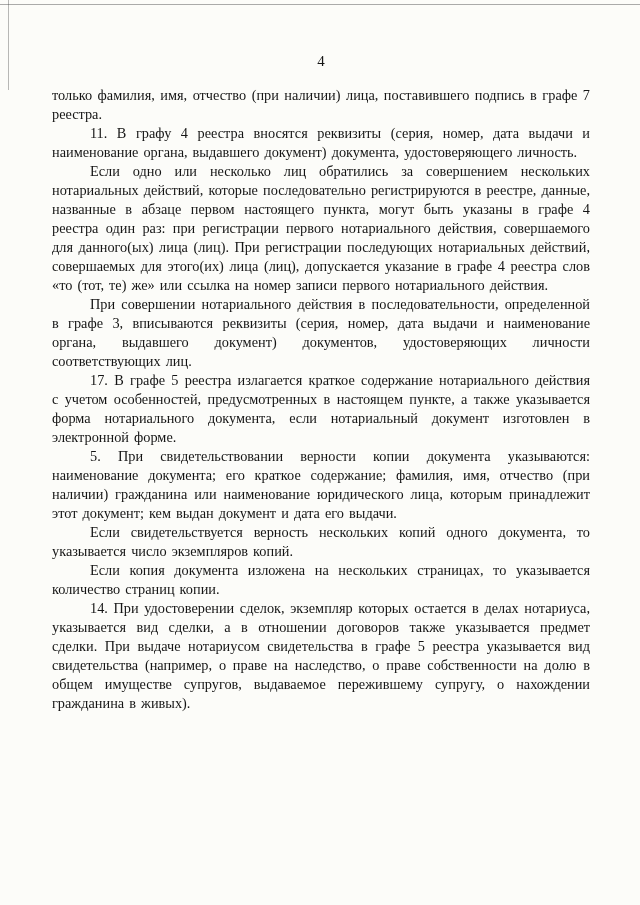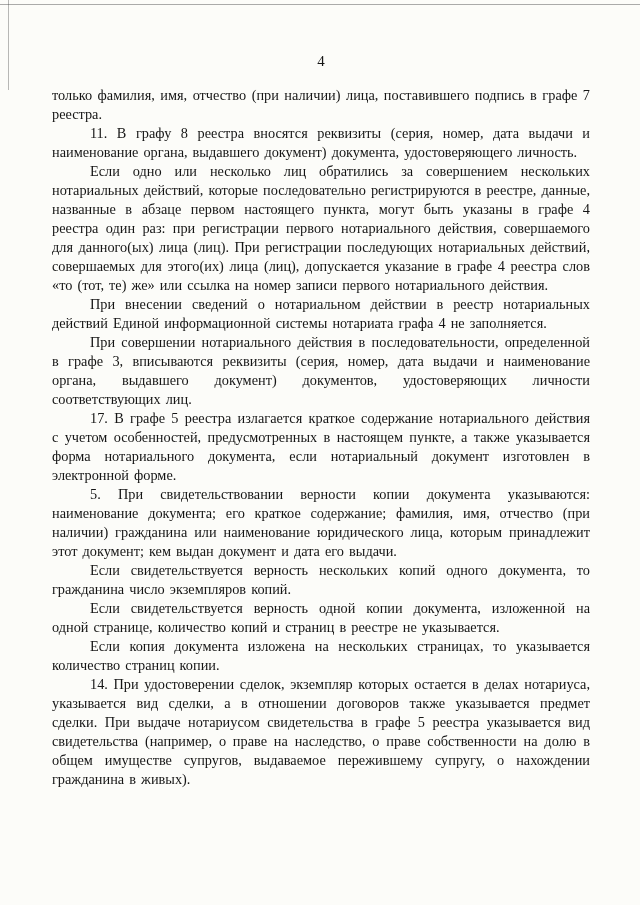--- a/index.html
+++ b/index.html
@@ -61,24 +61,22 @@
 </head>
 <body>
 
 <div class="scan-artifact-top"></div>
 <div class="scan-artifact-left"></div>
 
 <div class="page">
   <div class="page-number">4</div>
   <div class="doc">
     <p class="continuation">только фамилия, имя, отчество (при наличии) лица, поставившего подпись в графе 7 реестра.</p>
-    <p>11. В графу 8 реестра вносятся реквизиты (серия, номер, дата выдачи и наименование органа, выдавшего документ) документа, удостоверяющего личность.</p>
+    <p>11. В графу 4 реестра вносятся реквизиты (серия, номер, дата выдачи и наименование органа, выдавшего документ) документа, удостоверяющего личность.</p>
     <p>Если одно или несколько лиц обратились за совершением нескольких нотариальных действий, которые последовательно регистрируются в реестре, данные, названные в абзаце первом настоящего пункта, могут быть указаны в графе 4 реестра один раз: при регистрации первого нотариального действия, совершаемого для данного(ых) лица (лиц). При регистрации последующих нотариальных действий, совершаемых для этого(их) лица (лиц), допускается указание в графе 4 реестра слов «то (тот, те) же» или ссылка на номер записи первого нотариального действия.</p>
-    <p>При внесении сведений о нотариальном действии в реестр нотариальных действий Единой информационной системы нотариата графа 4 не заполняется.</p>
     <p>При совершении нотариального действия в последовательности, определенной в графе 3, вписываются реквизиты (серия, номер, дата выдачи и наименование органа, выдавшего документ) документов, удостоверяющих личности соответствующих лиц.</p>
     <p>17. В графе 5 реестра излагается краткое содержание нотариального действия с учетом особенностей, предусмотренных в настоящем пункте, а также указывается форма нотариального документа, если нотариальный документ изготовлен в электронной форме.</p>
     <p>5. При свидетельствовании верности копии документа указываются: наименование документа; его краткое содержание; фамилия, имя, отчество (при наличии) гражданина или наименование юридического лица, которым принадлежит этот документ; кем выдан документ и дата его выдачи.</p>
-    <p>Если свидетельствуется верность нескольких копий одного документа, то гражданина число экземпляров копий.</p>
-    <p>Если свидетельствуется верность одной копии документа, изложенной на одной странице, количество копий и страниц в реестре не указывается.</p>
+    <p>Если свидетельствуется верность нескольких копий одного документа, то указывается число экземпляров копий.</p>
     <p>Если копия документа изложена на нескольких страницах, то указывается количество страниц копии.</p>
     <p>14. При удостоверении сделок, экземпляр которых остается в делах нотариуса, указывается вид сделки, а в отношении договоров также указывается предмет сделки. При выдаче нотариусом свидетельства в графе 5 реестра указывается вид свидетельства (например, о праве на наследство, о праве собственности на долю в общем имуществе супругов, выдаваемое пережившему супругу, о нахождении гражданина в живых).</p>
   </div>
 </div>
 
 </body></html>

